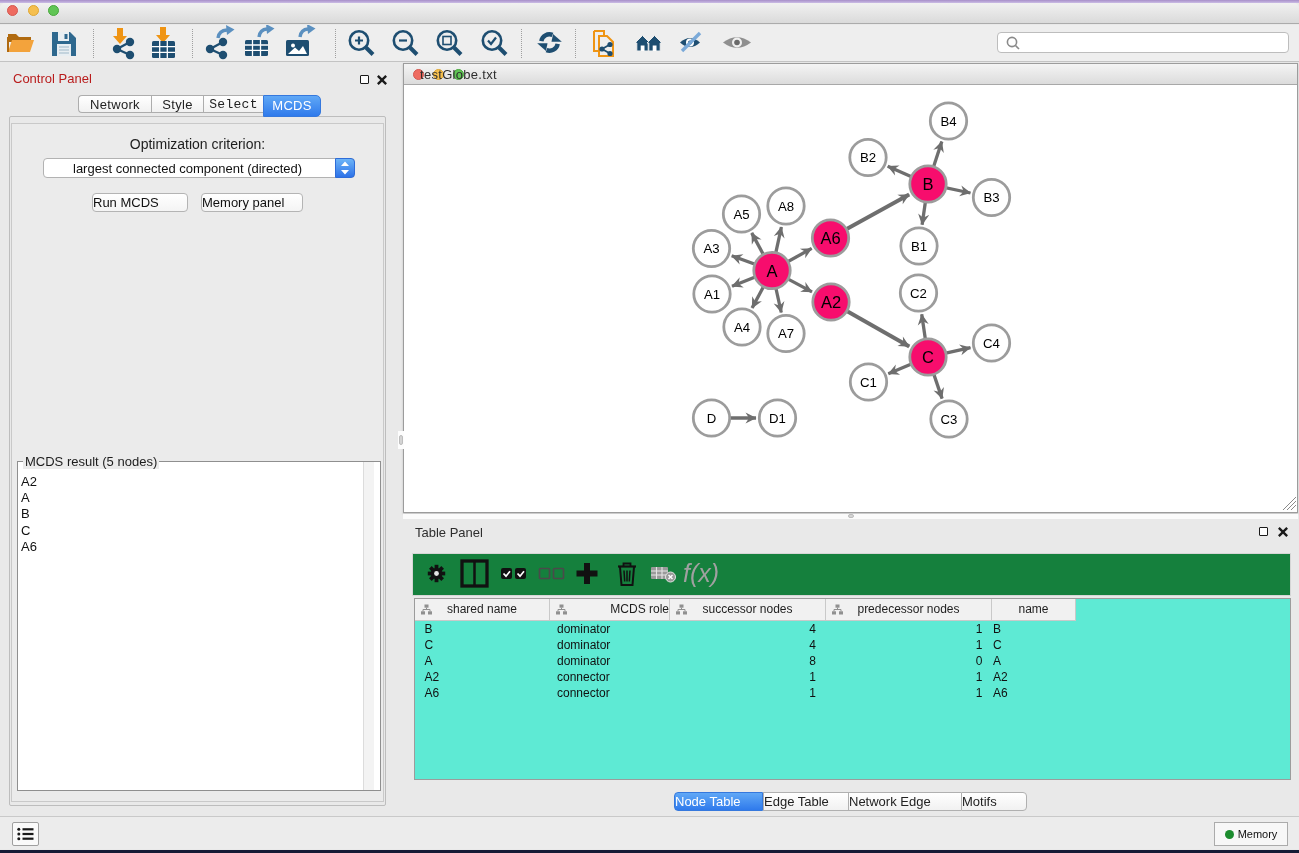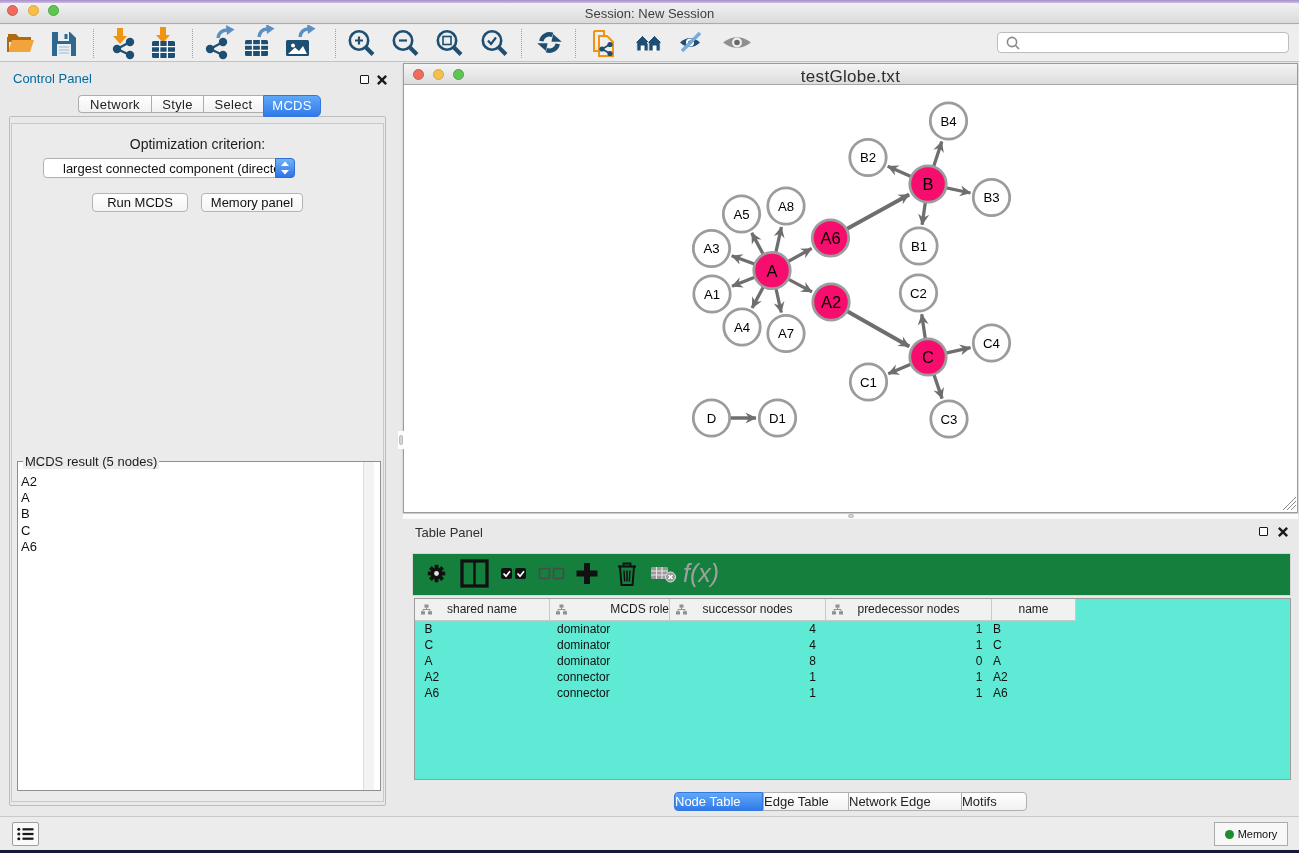--- a/index.html
+++ b/index.html
@@ -15,53 +15,53 @@
 #titlebar .t { position:absolute; left:0; right:0; top:3px; text-align:center;
   font-size:13px; color:#3e3e3e; }
 .light { position:absolute; border-radius:50%; }
 #toolbar { left:0; top:25px; width:1299px; height:37px; background:#eeeeee;
   border-bottom:1px solid #c3c3c3; }
 .tsep { position:absolute; top:4px; height:29px; width:0;
   border-left:1px dotted #9f9f9f; }
 #search { position:absolute; left:997px; top:7px; width:292px; height:21px;
   background:#fff; border:1px solid #bdbdbd; border-radius:4px; }
 
-#cp-title { left:13px; top:71px; font-size:13px; color:#0369a1; }
+#cp-title { left:13px; top:71px; font-size:13px; color:#b91c1c; }
 .tab { position:absolute; top:0; height:18px; z-index:5; font-size:13px; letter-spacing:0.3px; color:#222;
   background:linear-gradient(#ffffff,#f1f1f1); border:1px solid #adadad;
   text-align:center; line-height:17px; }
 .tab.sel { background:linear-gradient(#60a8f6,#2f7aec); color:#fff; border-color:#3578dd; }
 #cp-outer { left:9px; top:116px; width:377px; height:690px;
   border:1px solid #bdbdbd; background:#e9e9e9; border-radius:2px; }
 #cp-inner { left:11px; top:123px; width:373px; height:679px;
   border:1px solid #c9c9c9; background:#ebebeb; }
 #opt-label { left:0px; top:136px; width:395px; text-align:center; font-size:14px; color:#1d1d1d; }
-#dropdown { left:43px; top:158px; width:252px; height:20px; background:#fff;
+#dropdown { left:43px; top:158px; width:312px; height:20px; background:#fff;
   border:1px solid #b2b2b2; border-radius:4px; font-size:13px; color:#111;
-  line-height:19px; padding-left:19px; }
+  line-height:19px; padding-left:29px; }
 #dd-btn { position:absolute; right:-1px; top:-1px; width:20px; height:20px;
   border-radius:0 4px 4px 0; background:linear-gradient(#6db4f7,#2e72e8);
   border:1px solid #2e6cd8; }
 .btn { position:absolute; height:19px; background:linear-gradient(#ffffff,#f4f4f4);
   border:1px solid #b4b4b4; border-radius:4px; font-size:13px; color:#111;
-  text-align:center; line-height:17px; }
+  line-height:17px; }
 #fieldset { left:17px; top:461px; width:364px; height:330px; background:#fff;
   border:1px solid #8f8f8f; }
 #legend { left:23px; top:454px; font-size:13px; color:#1d1d1d; background:#ebebeb;
   padding:0 2px; z-index:3; }
 #mcds-list { left:21px; top:474px; z-index:2; font-size:13px; color:#111; line-height:16.2px; }
 #mcds-scroll { left:363px; top:462px; width:11px; height:328px; background:#f3f3f3;
   border-left:1px solid #dcdcdc; z-index:2; }
 
 #nw { left:403px; top:63px; width:895px; height:450px; border:1px solid #9c9c9c;
   background:#fff; box-shadow:0 1px 2px rgba(0,0,0,0.18); }
 #nw-tb { position:absolute; left:0; top:0; width:893px; height:21px;
   background:linear-gradient(#f4f4f4,#dcdcdc); border-bottom:1px solid #a8a8a8; }
-#nw-tb .t { position:absolute; left:0; right:0; top:3px; text-align:center;
-  font-size:17px; color:#2e2e2e; letter-spacing:0.3px; }
+#nw-tb .t { position:absolute; left:16px; right:0; top:3px; text-align:left;
+  font-size:13px; color:#2e2e2e; letter-spacing:0.3px; }
 
 #tp-title { left:415px; top:525px; font-size:13px; color:#2e2e2e; }
 #tp-toolbar { left:412px; top:553px; width:879px; height:43px; background:#15803d;
   border:1px solid #d6d6d6; }
 #tbl { left:414px; top:598px; width:877px; height:182px; background:#5eead4;
   border:1px solid #9c9c9c; }
 .th { position:absolute; top:0; height:22px; background:#f1f1f1;
   border-right:1px solid #c9c9c9; border-bottom:1px solid #c9c9c9;
   font-size:12px; color:#1e1e1e; text-align:center; line-height:21px; }
 .td { position:absolute; font-size:12px; color:#111; height:16px; line-height:16px; }
@@ -81,21 +81,20 @@
 svg { display:block; }
 svg text { font-family:"Liberation Sans", sans-serif; }
 </style>
 </head>
 <body>
 <div class="abs" id="purple"></div>
 <div class="abs" id="titlebar">
   <div class="light" style="left:7px;top:2px;width:11px;height:11px;background:#ee6b60;border:1px solid #d55750;"></div>
   <div class="light" style="left:27.5px;top:2px;width:11px;height:11px;background:#f5bf4f;border:1px solid #dfa633;"></div>
   <div class="light" style="left:48px;top:2px;width:11px;height:11px;background:#61c555;border:1px solid #48a83c;"></div>
-  <div class="t">Session: New Session</div>
 </div>
 <div class="abs" id="toolbar">
   <svg width="1299" height="37" viewBox="0 0 1299 37" style="position:absolute;left:0;top:0;">
 
     <path d="M8,9 h8 l3,3 h12 v5 h-23 z" fill="#b06a10"></path>
     <path d="M8,27 L12,15 H34 L30,27 z" fill="#f3a33c"></path>
     <path d="M8,27 L8,12" stroke="#b06a10" stroke-width="2"></path>
 
     <path d="M52,7 h18 l6,6 v18 h-24 z" fill="#2e688e"></path>
     <rect x="58" y="7" width="11" height="9" fill="#e8eef2"></rect>
@@ -202,21 +201,21 @@
     </div>
 </div>
 
 <div class="abs" id="cp-title">Control Panel</div>
 <div class="abs" style="left:360px;top:75px;width:9px;height:9px;border:1.5px solid #1a1a1a;background:#fdfdfd;border-radius:1px;"></div>
 <svg class="abs" style="left:376.5px;top:74.5px;" width="10" height="10" viewBox="0 0 12 12">
     <path d="M2,0 L6,4 L10,0 L12,2 L8,6 L12,10 L10,12 L6,8 L2,12 L0,10 L4,6 L0,2 z" fill="#1a1a1a"></path>
   </svg>
 <div class="abs tab" style="left:78px;top:95px;width:73px;border-radius:4px 0 0 4px;border-right:none;">Network</div>
 <div class="abs tab" style="left:151px;top:95px;width:52px;border-right:none;">Style</div>
-<div class="abs tab" style="left:203px;top:95px;width:60px;border-right:none;">Select</div>
+<div class="abs tab" style="left:203px;top:95px;width:60px;border-right:none;font-family:Liberation Mono, monospace;">Select</div>
 <div class="abs tab sel" style="left:263px;top:95px;width:58px;height:21.5px;border-radius:0 5px 5px 0;line-height:20px;">MCDS</div>
 <div class="abs" id="cp-outer"></div>
 <div class="abs" id="cp-inner"></div>
 <div class="abs" id="opt-label">Optimization criterion:</div>
 <div class="abs" id="dropdown">largest connected component (directed)
   <div id="dd-btn">
       <svg width="18" height="18" viewBox="0 0 18 18" style="position:absolute;left:0;top:0;">
         <path d="M9,2.5 L13,7 H5 z M9,15.5 L5,11 H13 z" fill="#fff"></path>
       </svg>
     </div>

